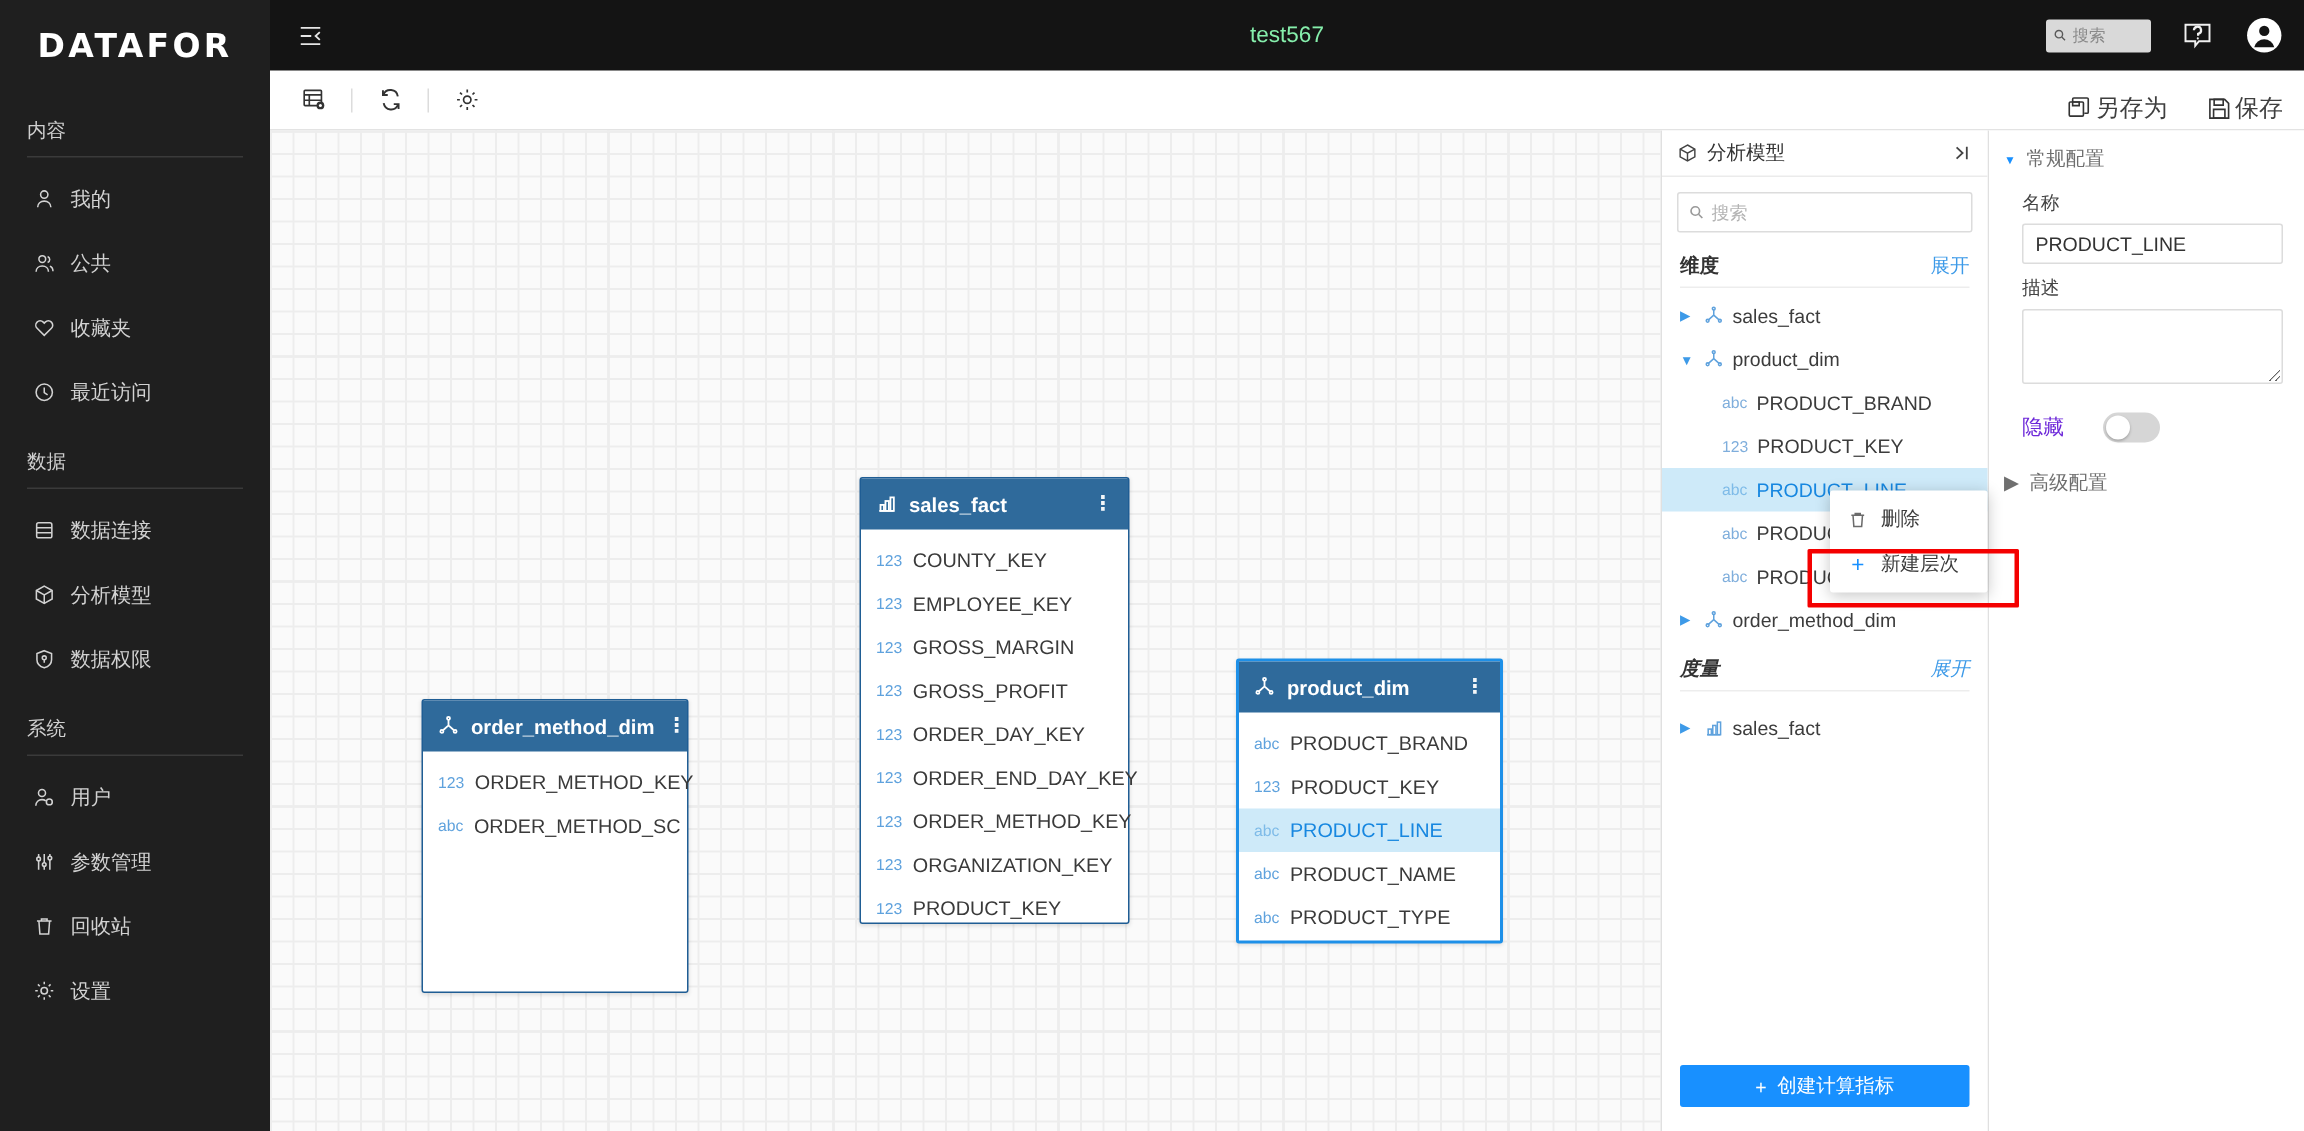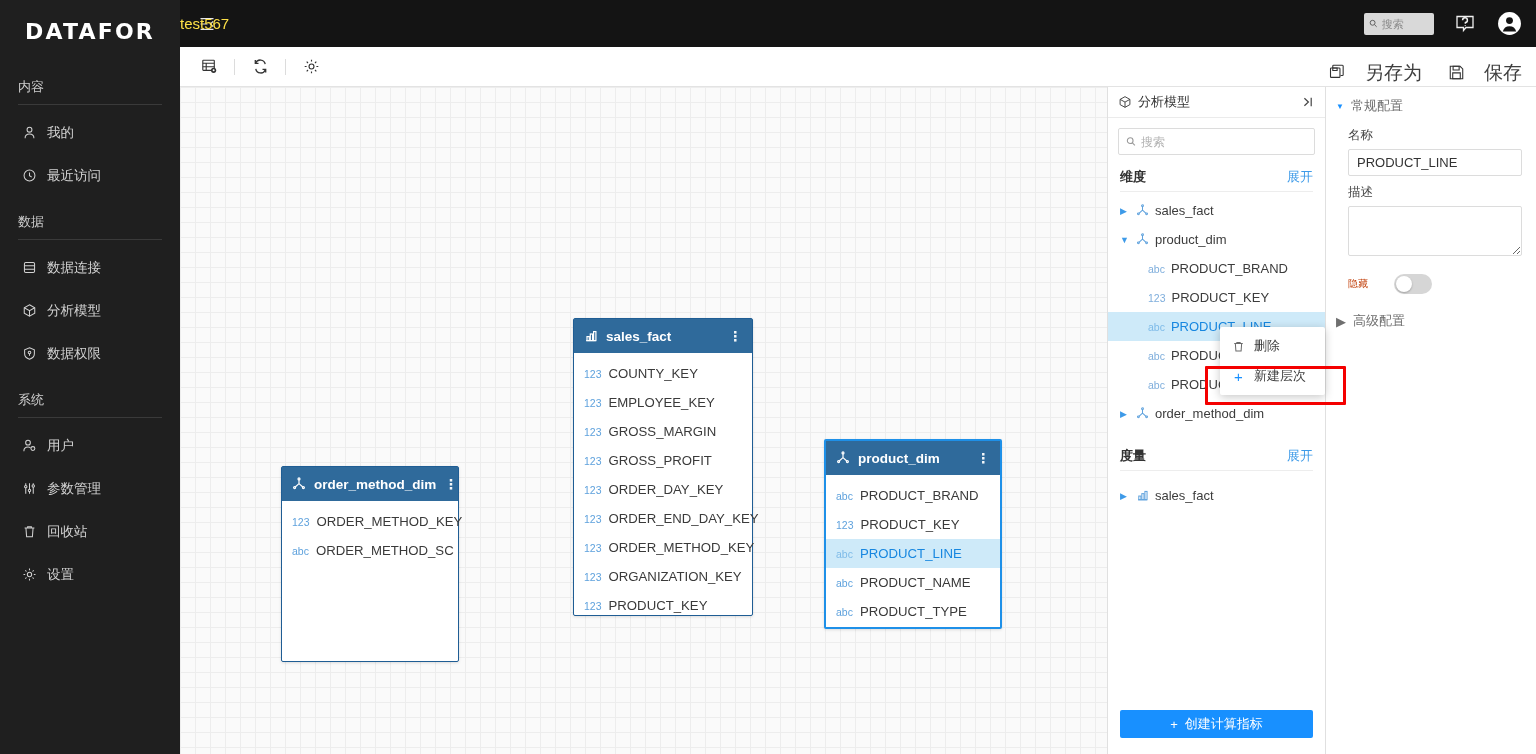--- a/index.html
+++ b/index.html
@@ -36,22 +36,22 @@
   
   #main { flex: 1 1 auto; height: 754px; display: flex; flex-direction: column; min-width: 0; }
 
   
   #topbar {
     height: 47px; background: #141414; display: flex; align-items: center;
     padding: 0 14px; position: relative; flex: 0 0 47px;
   }
   #collapse-btn { width: 26px; height: 26px; display: flex; align-items: center; justify-content: center; cursor: pointer; }
   #topbar-title {
-    position: absolute; left: 0; right: 0; text-align: left;
-    color: #fde047; font-size: 15px; pointer-events: none;
+    position: absolute; left: 0; right: 0; text-align: center;
+    color: #86efac; font-size: 15px; pointer-events: none;
   }
   .topbar-right { margin-left: auto; display: flex; align-items: center; gap: 18px; z-index: 2; }
   #search-box {
     width: 70px; height: 22px; background: #d9d9d9; border-radius: 2px;
     display: flex; align-items: center; padding: 0 5px; gap: 4px; cursor: text;
   }
   #search-box input {
     border: none; outline: none; background: transparent; font-size: 11px;
     width: 100%; color: #444; font-family: "Liberation Sans", sans-serif;
   }
@@ -59,21 +59,21 @@
   .topbar-icon { width: 26px; height: 26px; cursor: pointer; display:flex; align-items:center; justify-content:center; }
 
   
   #toolbar {
     height: 40px; background: #fff; border-bottom: 1px solid #e3e3e3;
     display: flex; align-items: center; padding: 0 14px; flex: 0 0 40px;
   }
   .tb-btn { width: 30px; height: 30px; display:flex; align-items:center; justify-content:center; cursor: pointer; }
   .tb-sep { width: 1px; height: 16px; background: #dcdcdc; margin: 0 10px; }
   .toolbar-right { margin-left: auto; display: flex; align-items: center; gap: 26px; }
-  .tb-action { display: flex; align-items: center; gap: 19px; cursor: pointer; font-size: 19px; color: #3f3f3f; margin-top: 12px; }
+  .tb-action { display: flex; align-items: center; gap: 2px; cursor: pointer; font-size: 16px; color: #3f3f3f; margin-top: 12px; }
 
   
   #body-row { flex: 1 1 auto; display: flex; min-height: 0; }
 
   
   #canvas {
     flex: 1 1 auto; position: relative; overflow: hidden;
     background-color: #fafafa;
     background-image:
       linear-gradient(to right, #ededed 1px, transparent 1px),
@@ -184,21 +184,21 @@
     width: 100%; height: 27px; border: 1px solid #dcdcdc; border-radius: 2px;
     padding: 0 8px; font-size: 13px; color: #333; outline: none;
     font-family: "Liberation Sans", sans-serif;
   }
   .prop-field textarea {
     width: 100%; height: 50px; border: 1px solid #dcdcdc; border-radius: 2px;
     padding: 5px 8px; font-size: 13px; color: #333; outline: none; resize: both;
     font-family: "Liberation Sans", sans-serif;
   }
   .prop-toggle-row { display: flex; align-items: center; padding: 14px 12px 4px 22px; gap: 26px; }
-  .prop-toggle-row .tl { font-size: 10px; color: #c2410c; }
+  .prop-toggle-row .tl { font-size: 14px; color: #6d28d9; }
   .switch {
     width: 38px; height: 20px; border-radius: 10px; background: #d6d6d6;
     position: relative; cursor: pointer; flex: 0 0 38px;
   }
   .switch .knob {
     position: absolute; left: 2px; top: 2px; width: 16px; height: 16px;
     border-radius: 50%; background: #fff; box-shadow: 0 1px 2px rgba(0,0,0,.25);
   }
   .adv-head { display: flex; align-items: center; gap: 7px; padding: 14px 12px 4px 10px; font-size: 13px; color: #6f6f6f; cursor: pointer; }
 
@@ -216,20 +216,39 @@
     <div class="nav-group-label">内容</div>
     <div class="nav-divider"></div>
     <div class="nav-item">
       <span class="ic">
         <svg viewBox="0 0 16 16" fill="none" stroke="#d2d2d2" stroke-width="1.1">
           <circle cx="8" cy="5" r="2.6"></circle>
             <path d="M3.3 14c0-2.6 2.1-4.3 4.7-4.3s4.7 1.7 4.7 4.3"></path>
         </svg>
       </span>
       <span>我的</span>
+    </div>
+    <div class="nav-item">
+      <span class="ic">
+        <svg viewBox="0 0 16 16" fill="none" stroke="#d2d2d2" stroke-width="1.1">
+          <circle cx="6.6" cy="5" r="2.4"></circle>
+            <path d="M2.2 14c0-2.5 2-4.1 4.4-4.1S11 11.5 11 14"></path>
+          <path d="M10.4 3.2a2.3 2.3 0 0 1 0 4.3"></path>
+            <path d="M12 10.2c1.4.5 2.2 1.8 2.2 3.5"></path>
+        </svg>
+      </span>
+      <span>公共</span>
+    </div>
+    <div class="nav-item">
+      <span class="ic">
+        <svg viewBox="0 0 16 16" fill="none" stroke="#d2d2d2" stroke-width="1.1">
+          <path d="M8 13.4 2.9 8.4a3.1 3.1 0 0 1 4.4-4.4L8 4.7l.7-.7a3.1 3.1 0 1 1 4.4 4.4Z"></path>
+        </svg>
+      </span>
+      <span>收藏夹</span>
     </div>
     <div class="nav-item">
       <span class="ic">
         <svg viewBox="0 0 16 16" fill="none" stroke="#d2d2d2" stroke-width="1.1">
           <circle cx="8" cy="8" r="5.8"></circle>
             <path d="M8 4.7V8.2l2.4 1.6"></path>
         </svg>
       </span>
       <span>最近访问</span>
     </div>
@@ -604,21 +623,21 @@
             <svg width="13" height="13" viewBox="0 0 14 14" fill="none" stroke="#5fa2dd" stroke-width="1.1">
               <path d="M7 2.4v4.2M7 6.6 3.2 10M7 6.6 10.8 10"></path>
               <circle cx="7" cy="1.9" r="1"></circle>
                 <circle cx="2.6" cy="10.6" r="1"></circle>
                 <circle cx="11.4" cy="10.6" r="1"></circle>
             </svg>
           </span>
           <span>order_method_dim</span>
         </div>
 
-        <div class="section-head" style="margin-top:12px;">
+        <div class="section-head" style="margin-top:2px;font-style:italic;">
           <span>度量</span>
           <span class="expand-link">展开</span>
         </div>
         <div class="section-rule"></div>
 
         <div class="tree-row" style="margin-top:6px;">
           <span class="caret">▶</span>
           <span>
             <svg width="13" height="13" viewBox="0 0 14 14" fill="none" stroke="#5fa2dd" stroke-width="1.1">
               <path d="M2.2 11.6h9.6"></path>

